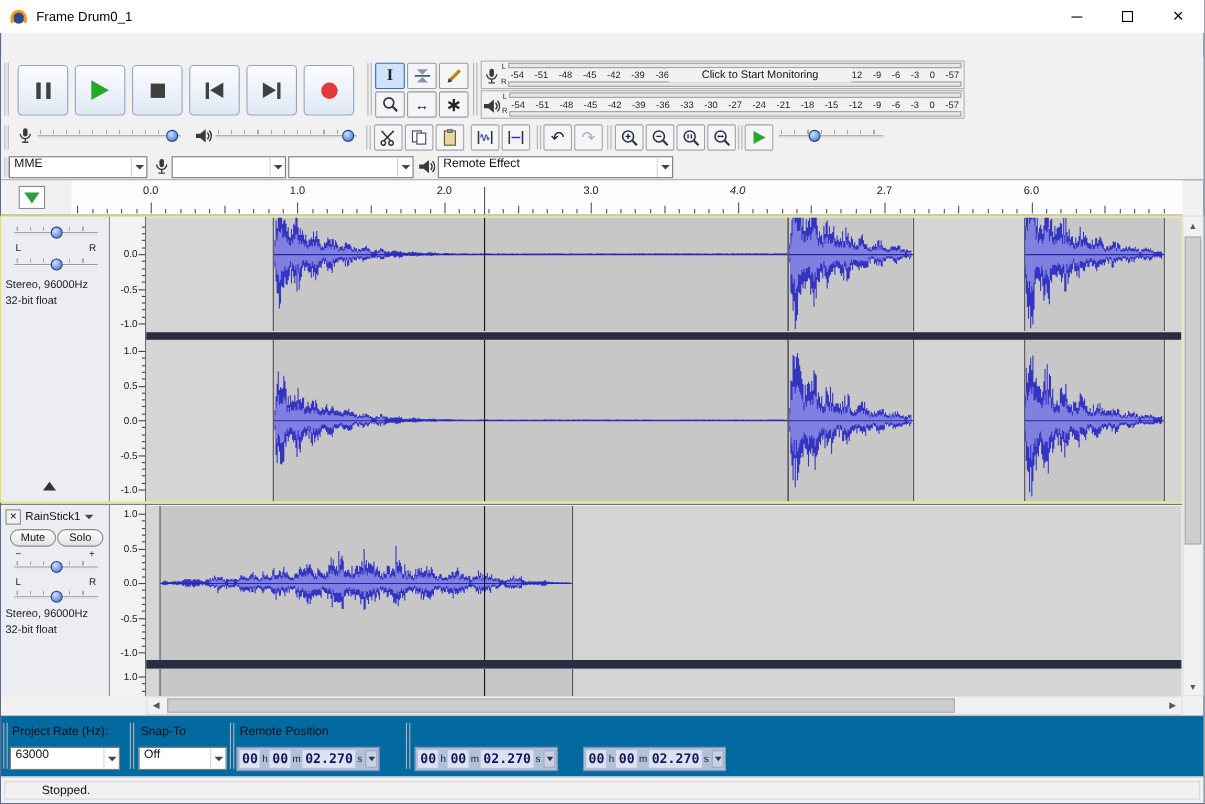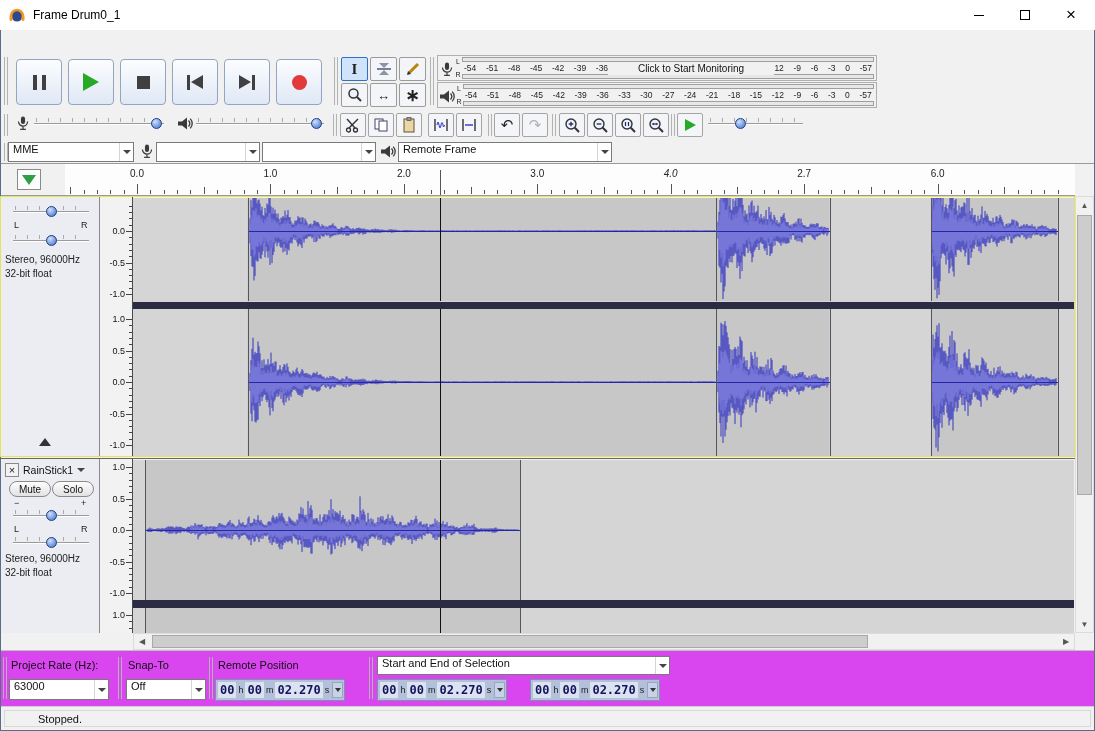--- a/index.html
+++ b/index.html
@@ -74,21 +74,21 @@
   .ts-btn{position:absolute;height:16px;border:1px solid #8a8a8a;border-radius:8px;background:linear-gradient(#fdfdfd,#e2e2e2);font-size:10px;color:#111;display:flex;align-items:center;justify-content:center;cursor:pointer;}
   .close-box{border:1px solid #8a8a8a;background:#f2f2f2;font-size:11px;color:#222;display:flex;align-items:center;justify-content:center;cursor:pointer;}
   .track-name{font-size:10.5px;color:#111;display:flex;align-items:center;gap:4px;cursor:pointer;}
 
   
   .sbar{background:#f1f1f1;border:1px solid #dcdcdc;}
   .sarrow{position:absolute;background:#f1f1f1;color:#555;font-size:8px;display:flex;align-items:center;justify-content:center;cursor:pointer;}
   .sthumb{position:absolute;background:#cdcdcd;border:1px solid #a9a9a9;cursor:pointer;}
 
   
-  .selbar{position:absolute;left:1px;top:650px;width:1093px;height:56px;background:#d946ef;border-top:1px solid #c0c0c0;}
+  .selbar{position:absolute;left:1px;top:650px;width:1093px;height:56px;background:#0369a1;border-top:1px solid #c0c0c0;}
   .selbar-label{position:absolute;font-size:11px;color:#111;white-space:nowrap;}
   .timefield{position:absolute;height:22px;background:#b3c0da;border:1px solid #8090b0;display:flex;align-items:center;padding:0 1px;cursor:text;}
   .tf-digits{font-family:"DejaVu Sans Mono",monospace;font-size:12px;font-weight:bold;color:#14145e;background:#dbe2f0;padding:1px 2px;margin:0 1px;}
   .tf-unit{font-size:9px;color:#222;margin:0 1px;}
   .tf-arrow{width:11px;height:16px;margin-left:2px;background:#c8d2e6;border:1px solid #9aa6c0;display:flex;align-items:center;justify-content:center;}
   .tf-arrow::after{content:"";width:0;height:0;border-left:3px solid transparent;border-right:3px solid transparent;border-top:4px solid #333;}
 
   .statusbar{position:absolute;left:1px;top:706px;width:1093px;height:24px;background:#f1f1f1;border-top:1px solid #cfcfcf;}
   .status-inner{position:absolute;left:3px;top:3px;right:3px;bottom:3px;border:1px solid #d8d8d8;display:flex;align-items:center;padding-left:28px;}
 </style>
@@ -384,21 +384,21 @@
       <span class="sel-arrow">
         <span class="arrow-down"></span>
       </span>
   </div>
   <svg class="abs" style="left:381px;top:144px" width="15" height="16" viewBox="0 0 15 14">
     <polygon points="0,4.5 4,4.5 9,0.5 9,12.5 4,8.5 0,8.5" fill="#3a3a3a"></polygon>
     <path d="M10.5,3.5 a4.5,4.5 0 0 1 0,6" stroke="#3a3a3a" stroke-width="1.3" fill="none"></path>
     <path d="M12.2,1.6 a7,7 0 0 1 0,9.8" stroke="#3a3a3a" stroke-width="1.3" fill="none"></path>
   </svg>
   <div class="combo" style="left:398px;top:142px;width:214px;height:20px">
-    <span class="sel-text">Remote Frame</span>
+    <span class="sel-text">Remote Effect</span>
       <span class="sel-arrow">
         <span class="arrow-down"></span>
       </span>
   </div>
 
   <div class="abs" style="left:1px;top:164px;width:64px;height:32px;background:#f1f1f1;border-bottom:1px solid #9a9a9a">
     <div class="abs timeline-opts" style="left:16px;top:5px;width:24px;height:21px">
         <div class="tri-green"></div>
       </div>
   </div>
@@ -712,26 +712,20 @@
     <div class="timefield" id="tf-pos" style="left:214px;top:28px">
         <span class="tf-digits">00</span>
         <span class="tf-unit">h</span>
         <span class="tf-digits">00</span>
         <span class="tf-unit">m</span>
         <span class="tf-digits">02.270</span>
         <span class="tf-unit">s</span>
         <span class="tf-arrow"></span>
       </div>
     <div class="grip" style="left:368px;top:6px;height:42px"></div>
-    <div class="combo" style="left:376px;top:5px;width:293px;height:19px">
-      <span class="sel-text">Start and End of Selection</span>
-        <span class="sel-arrow">
-          <span class="arrow-down"></span>
-        </span>
-    </div>
     <div class="timefield" id="tf-start" style="left:376px;top:28px">
         <span class="tf-digits">00</span>
         <span class="tf-unit">h</span>
         <span class="tf-digits">00</span>
         <span class="tf-unit">m</span>
         <span class="tf-digits">02.270</span>
         <span class="tf-unit">s</span>
         <span class="tf-arrow"></span>
       </div>
     <div class="timefield" id="tf-end" style="left:529px;top:28px">

